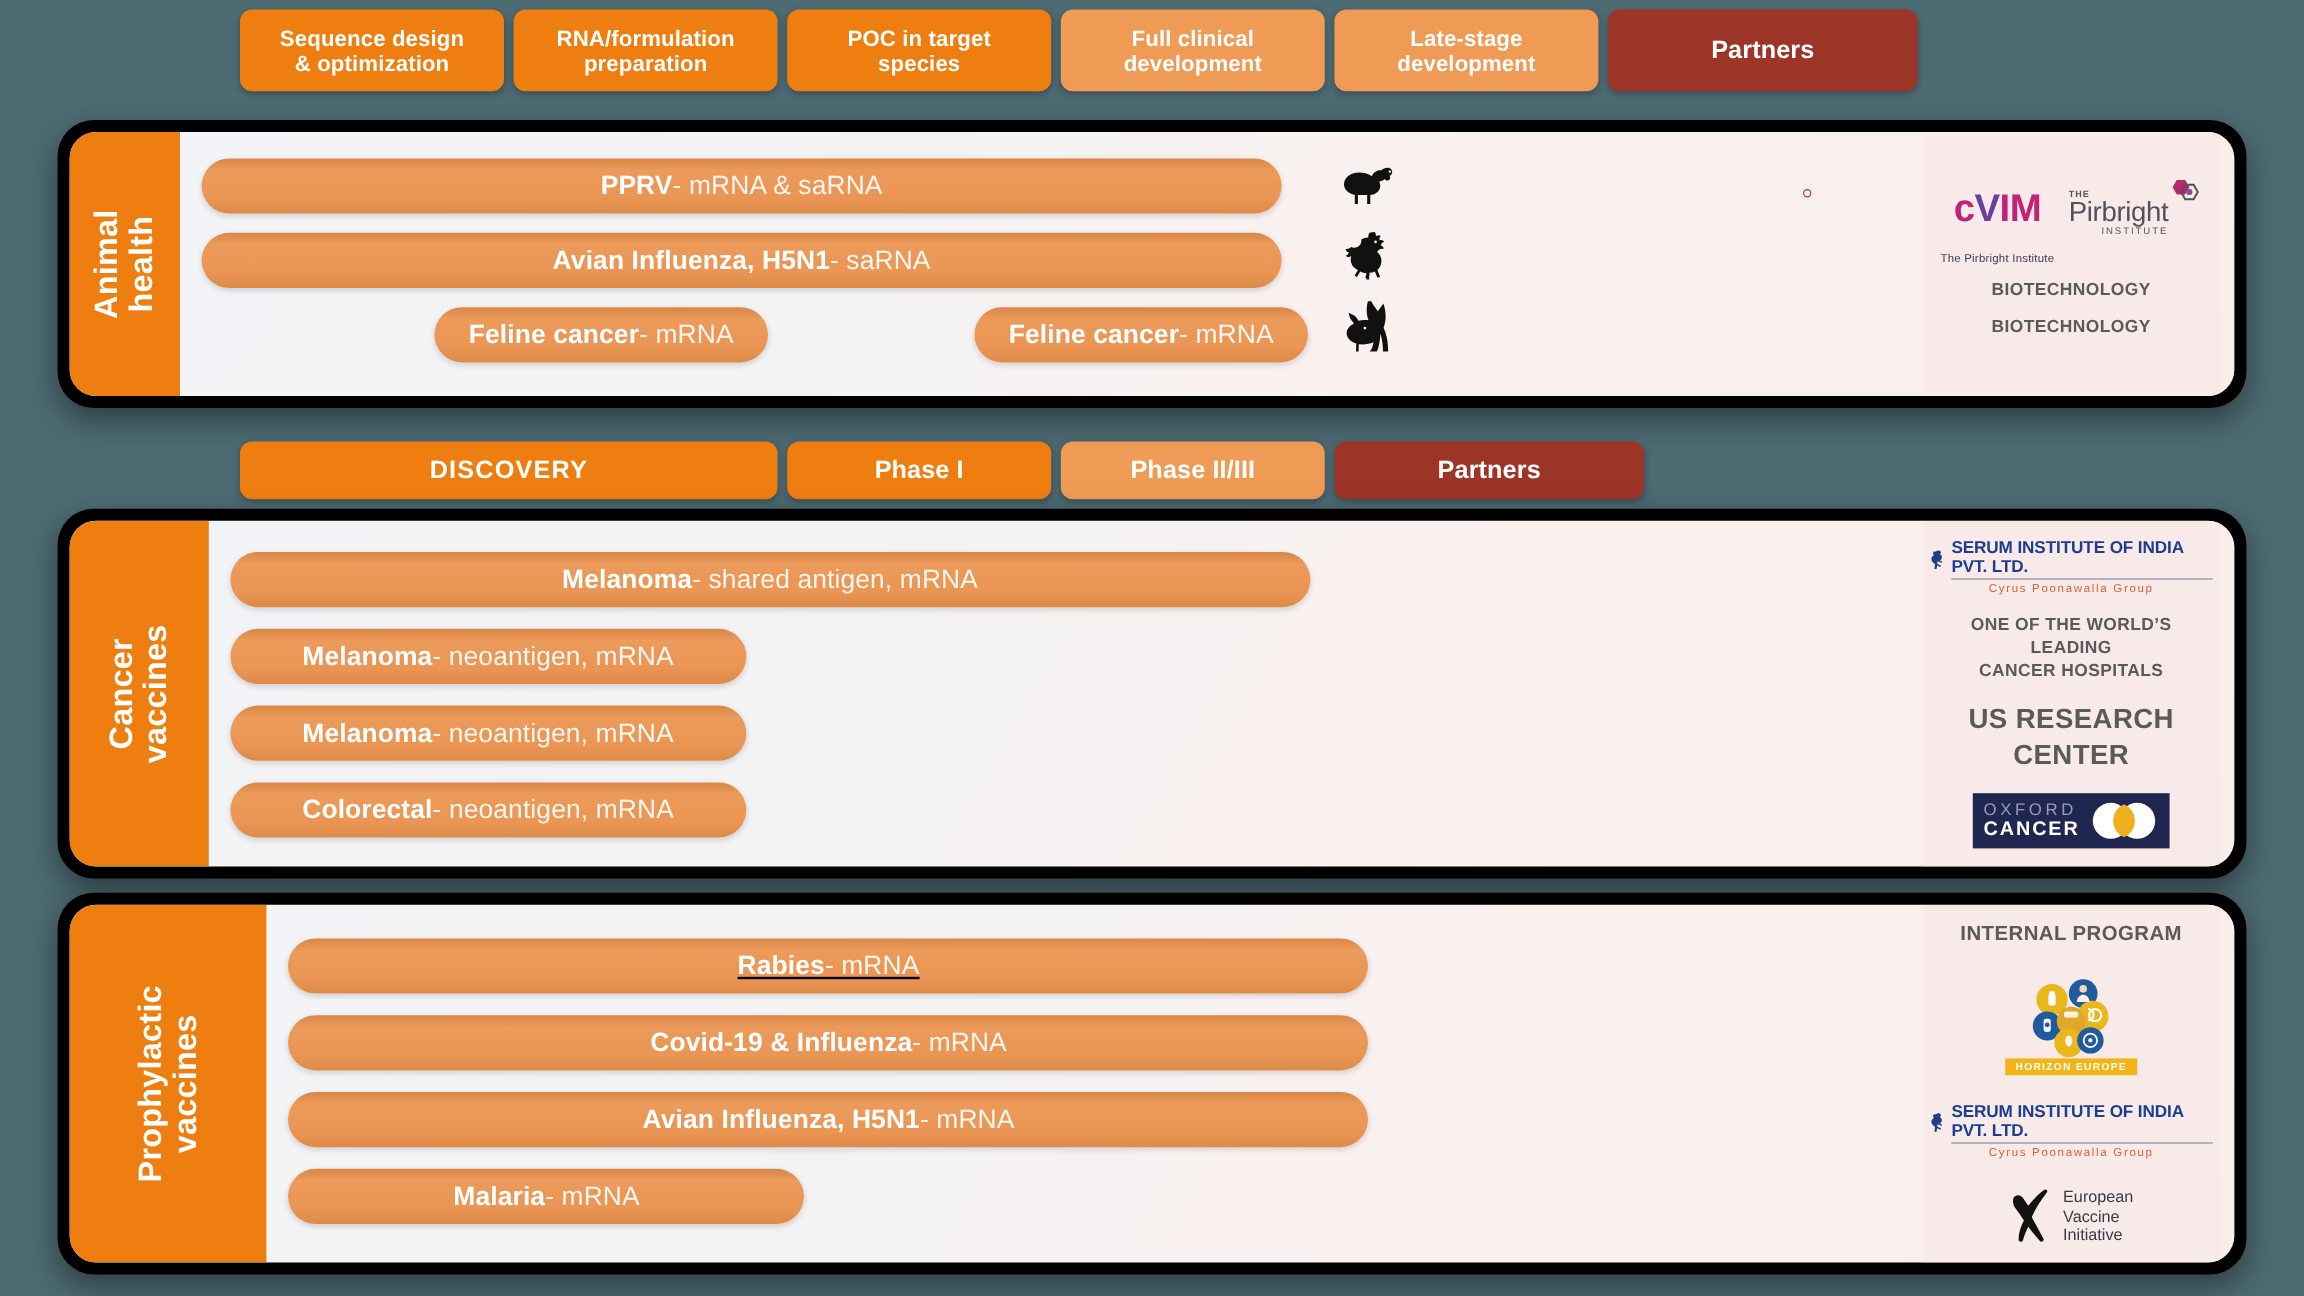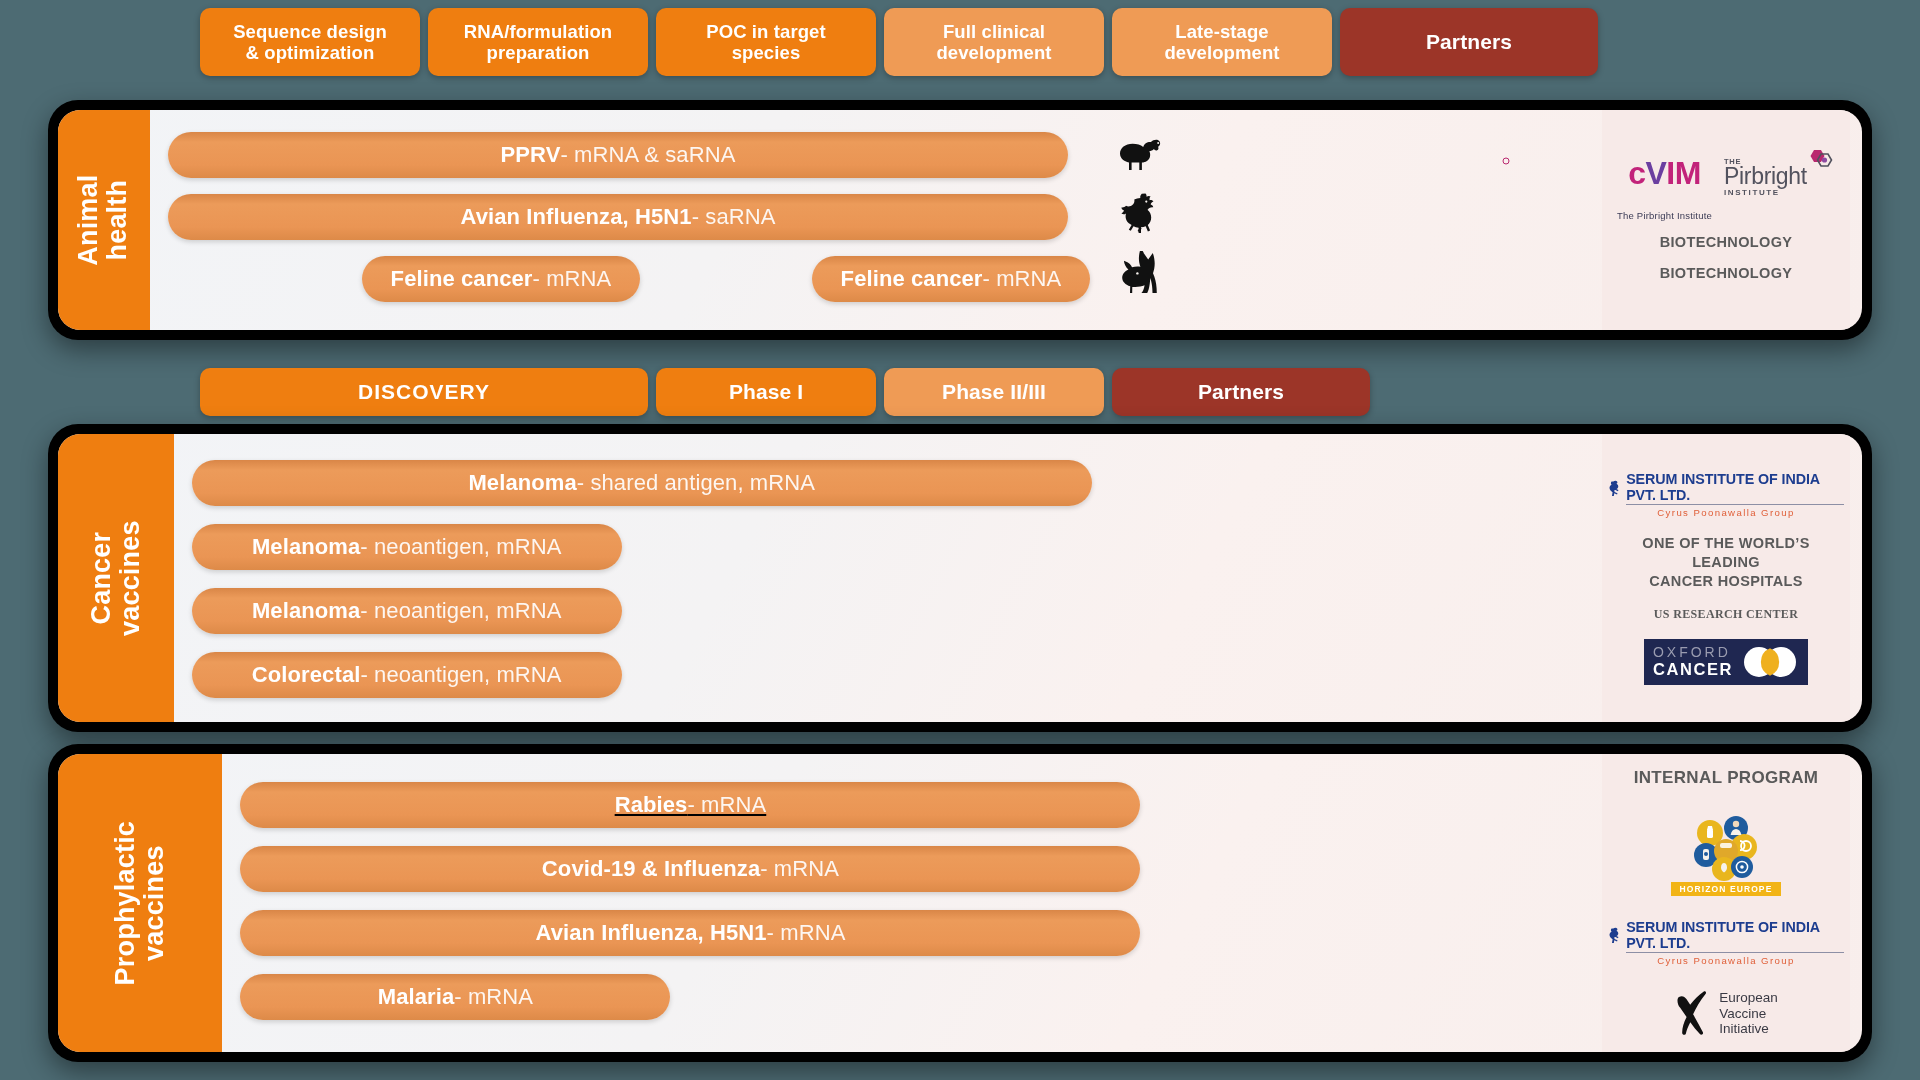--- a/index.html
+++ b/index.html
@@ -142,21 +142,21 @@
   .logo-cvim .c1 { color: #c2237a; }
   .logo-cvim .c2 { color: #6b3fa0; }
   .logo-cvim .sub {
     font-size: 9.5px; color: #3b3b55; margin-top: 21px; letter-spacing: .2px;
   }
   
   .logo-pirb { display: flex; flex-direction: column; align-items: flex-start; }
   .logo-pirb .the { font-size: 7.5px; color: #52525e; letter-spacing: .8px; font-weight: bold;}
   .logo-pirb .mainrow { display: flex; align-items: flex-start; }
   .logo-pirb .nm { font-size: 23px; color: #52525e; line-height: .95; letter-spacing: -.3px;}
-  .logo-pirb .inst { font-size: 8px; color: #52525e; letter-spacing: 1.6px; font-weight: bold;}
+  .logo-pirb .inst { font-size: 8px; color: #52525e; letter-spacing: 1.6px; font-weight: normal; text-align: right;}
   .hexwrap { position: relative; width: 30px; height: 22px; margin-left: -2px; margin-top: -8px;}
 
   
   .logo-serum { display: flex; flex-direction: column; align-items: center; }
   .logo-serum .top { display: flex; align-items: center; gap: 4px; }
   .logo-serum .nm {
     font-size: 14.3px; font-weight: bold; color: #1d3d8f;
     border-bottom: 1.6px solid #8d8fa5; letter-spacing: -.1px; padding-bottom: 1px;
   }
   .logo-serum .grp {
@@ -316,21 +316,21 @@
           <div class="logo-serum">
             <div class="top">
               <svg width="17" height="19" viewBox="0 0 17 19" aria-hidden="true">
                 <path fill="#1d3d8f" d="M6.3 1.2c1.6-1.3 4-1.4 4.8.2.5 1-.1 2-1.1 2.4 1.3.5 2.3 1.7 2.3 3.2 0 1.4-.9 2.6-2.2 3.2l2.4 1.1-.6 1.4-3-1.4c-.4.1-.8.1-1.2.1l.1 2.2 3.6 1.6-.6 1.4-3.3-1.5-.5 3.5H4.8l.7-4.7C3.3 12.5 1.8 10.8 1.8 8.7c0-1.7 1-3.1 2.5-3.8-1-.9-1.2-2.3 0-3.7z"></path>
               </svg>
               <div class="nm">SERUM INSTITUTE OF INDIA PVT. LTD.</div>
             </div>
             <div class="grp">Cyrus  Poonawalla  Group</div>
           </div>
           <div class="partner-text">ONE OF THE WORLD’S LEADING<br>CANCER HOSPITALS</div>
-          <div class="partner-text" style="font-size:12px;font-family:Liberation Serif, serif;">US RESEARCH CENTER</div>
+          <div class="partner-text" style="font-size:23px;">US RESEARCH CENTER</div>
           <div class="logo-oxford">
             <div class="txt">
               <span class="ox">OXFORD</span>
               <span class="ca">CANCER</span>
             </div>
             <svg width="58" height="34" viewBox="0 0 58 34" aria-hidden="true">
               <circle cx="18" cy="17" r="15" fill="#ffffff"></circle>
               <circle cx="40" cy="17" r="15" fill="#ffffff"></circle>
               <path d="M29 3.2A15 15 0 0 1 29 30.8 15 15 0 0 1 29 3.2z" fill="#efb01f"></path>
             </svg>

